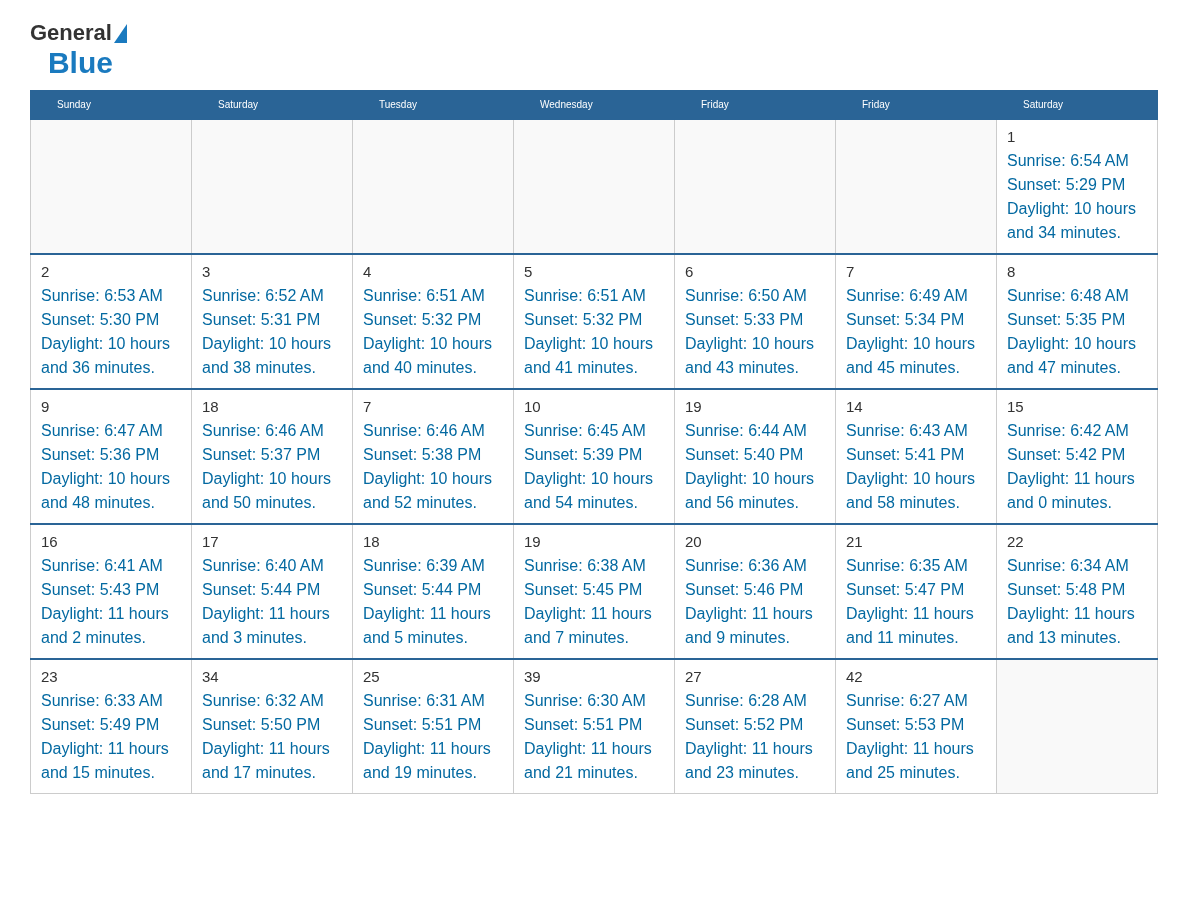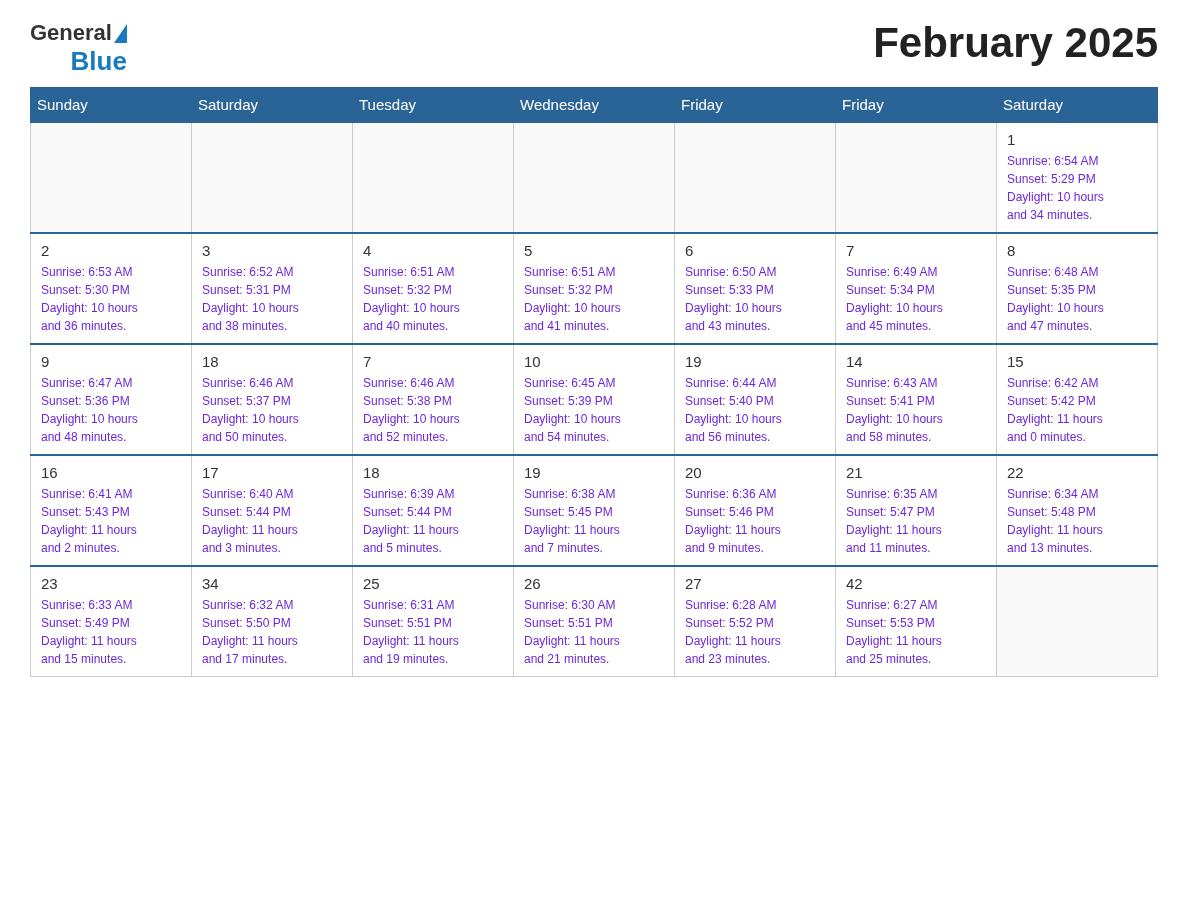--- a/index.html
+++ b/index.html
@@ -30,22 +30,22 @@
       margin-top: 4px;
     }
     .calendar {
       width: 100%;
       border-collapse: collapse;
       margin-top: 10px;
     }
     .calendar th {
       background-color: #2a6496;
       color: #fff;
-      padding: 8px 6px;
-      font-size: 15px;
+      padding: 8px 26px;
+      font-size: 10px;
       font-weight: normal;
       text-align: left;
       border: 1px solid #2a6496;
     }
     .calendar td {
       vertical-align: top;
       padding: 8px 10px;
       border: 1px solid #ccc;
       width: 14.28%;
       min-height: 100px;
@@ -56,55 +56,54 @@
     .calendar td.empty {
       background: #f9f9f9;
     }
     .day-number {
       font-size: 15px;
       font-weight: normal;
       margin-bottom: 4px;
       color: #333;
     }
     .day-info {
-      font-size: 12px;
+      font-size: 16px;
       line-height: 1.5;
-      color: #6d28d9;
+      color: #0369a1;
     }
     .week-row td {
       border-top: 2px solid #2a6496;
     }
     .logo-wrapper {
       display: flex;
       flex-direction: column;
-      align-items: flex-end;
+      align-items: center;
     }
     .logo-line1 {
       display: flex;
       align-items: center;
     }
     .logo-line2 {
       margin-left: 2px;
     }
   </style>
 </head>
 <body>
 
 <div class="header">
   <div class="logo-wrapper">
     <div class="logo-line1">
       <span style="font-size:22px;font-weight:bold;color:#333;">General</span>
       <span style="display:inline-block;width:0;height:0;border-left:13px solid transparent;border-bottom:19px solid #1a7abf;margin-left:2px;margin-top:0;vertical-align:middle;"></span>
     </div>
     <div class="logo-line2">
-      <span style="font-size:26px;font-weight:bold;color:#1a7abf;margin-left:2px;">Blue</span>
+      <span style="font-size:30px;font-weight:bold;color:#1a7abf;margin-left:2px;">Blue</span>
     </div>
   </div>
   <div class="title-area">
-    <div class="month-title">February 2025</div>
   </div>
 </div>
 
 <table class="calendar">
   <thead>
     <tr>
     <th>Sunday</th>
         <th>Saturday</th>
         <th>Tuesday</th>
         <th>Wednesday</th>
@@ -223,21 +222,21 @@
         </td>
         <td>
           <div class="day-number">34</div>
           <div class="day-info">Sunrise: 6:32 AM<br>Sunset: 5:50 PM<br>Daylight: 11 hours<br>and 17 minutes.</div>
         </td>
         <td>
           <div class="day-number">25</div>
           <div class="day-info">Sunrise: 6:31 AM<br>Sunset: 5:51 PM<br>Daylight: 11 hours<br>and 19 minutes.</div>
         </td>
         <td>
-          <div class="day-number">26</div>
+          <div class="day-number">39</div>
           <div class="day-info">Sunrise: 6:30 AM<br>Sunset: 5:51 PM<br>Daylight: 11 hours<br>and 21 minutes.</div>
         </td>
         <td>
           <div class="day-number">27</div>
           <div class="day-info">Sunrise: 6:28 AM<br>Sunset: 5:52 PM<br>Daylight: 11 hours<br>and 23 minutes.</div>
         </td>
         <td>
           <div class="day-number">42</div>
           <div class="day-info">Sunrise: 6:27 AM<br>Sunset: 5:53 PM<br>Daylight: 11 hours<br>and 25 minutes.</div>
         </td>

